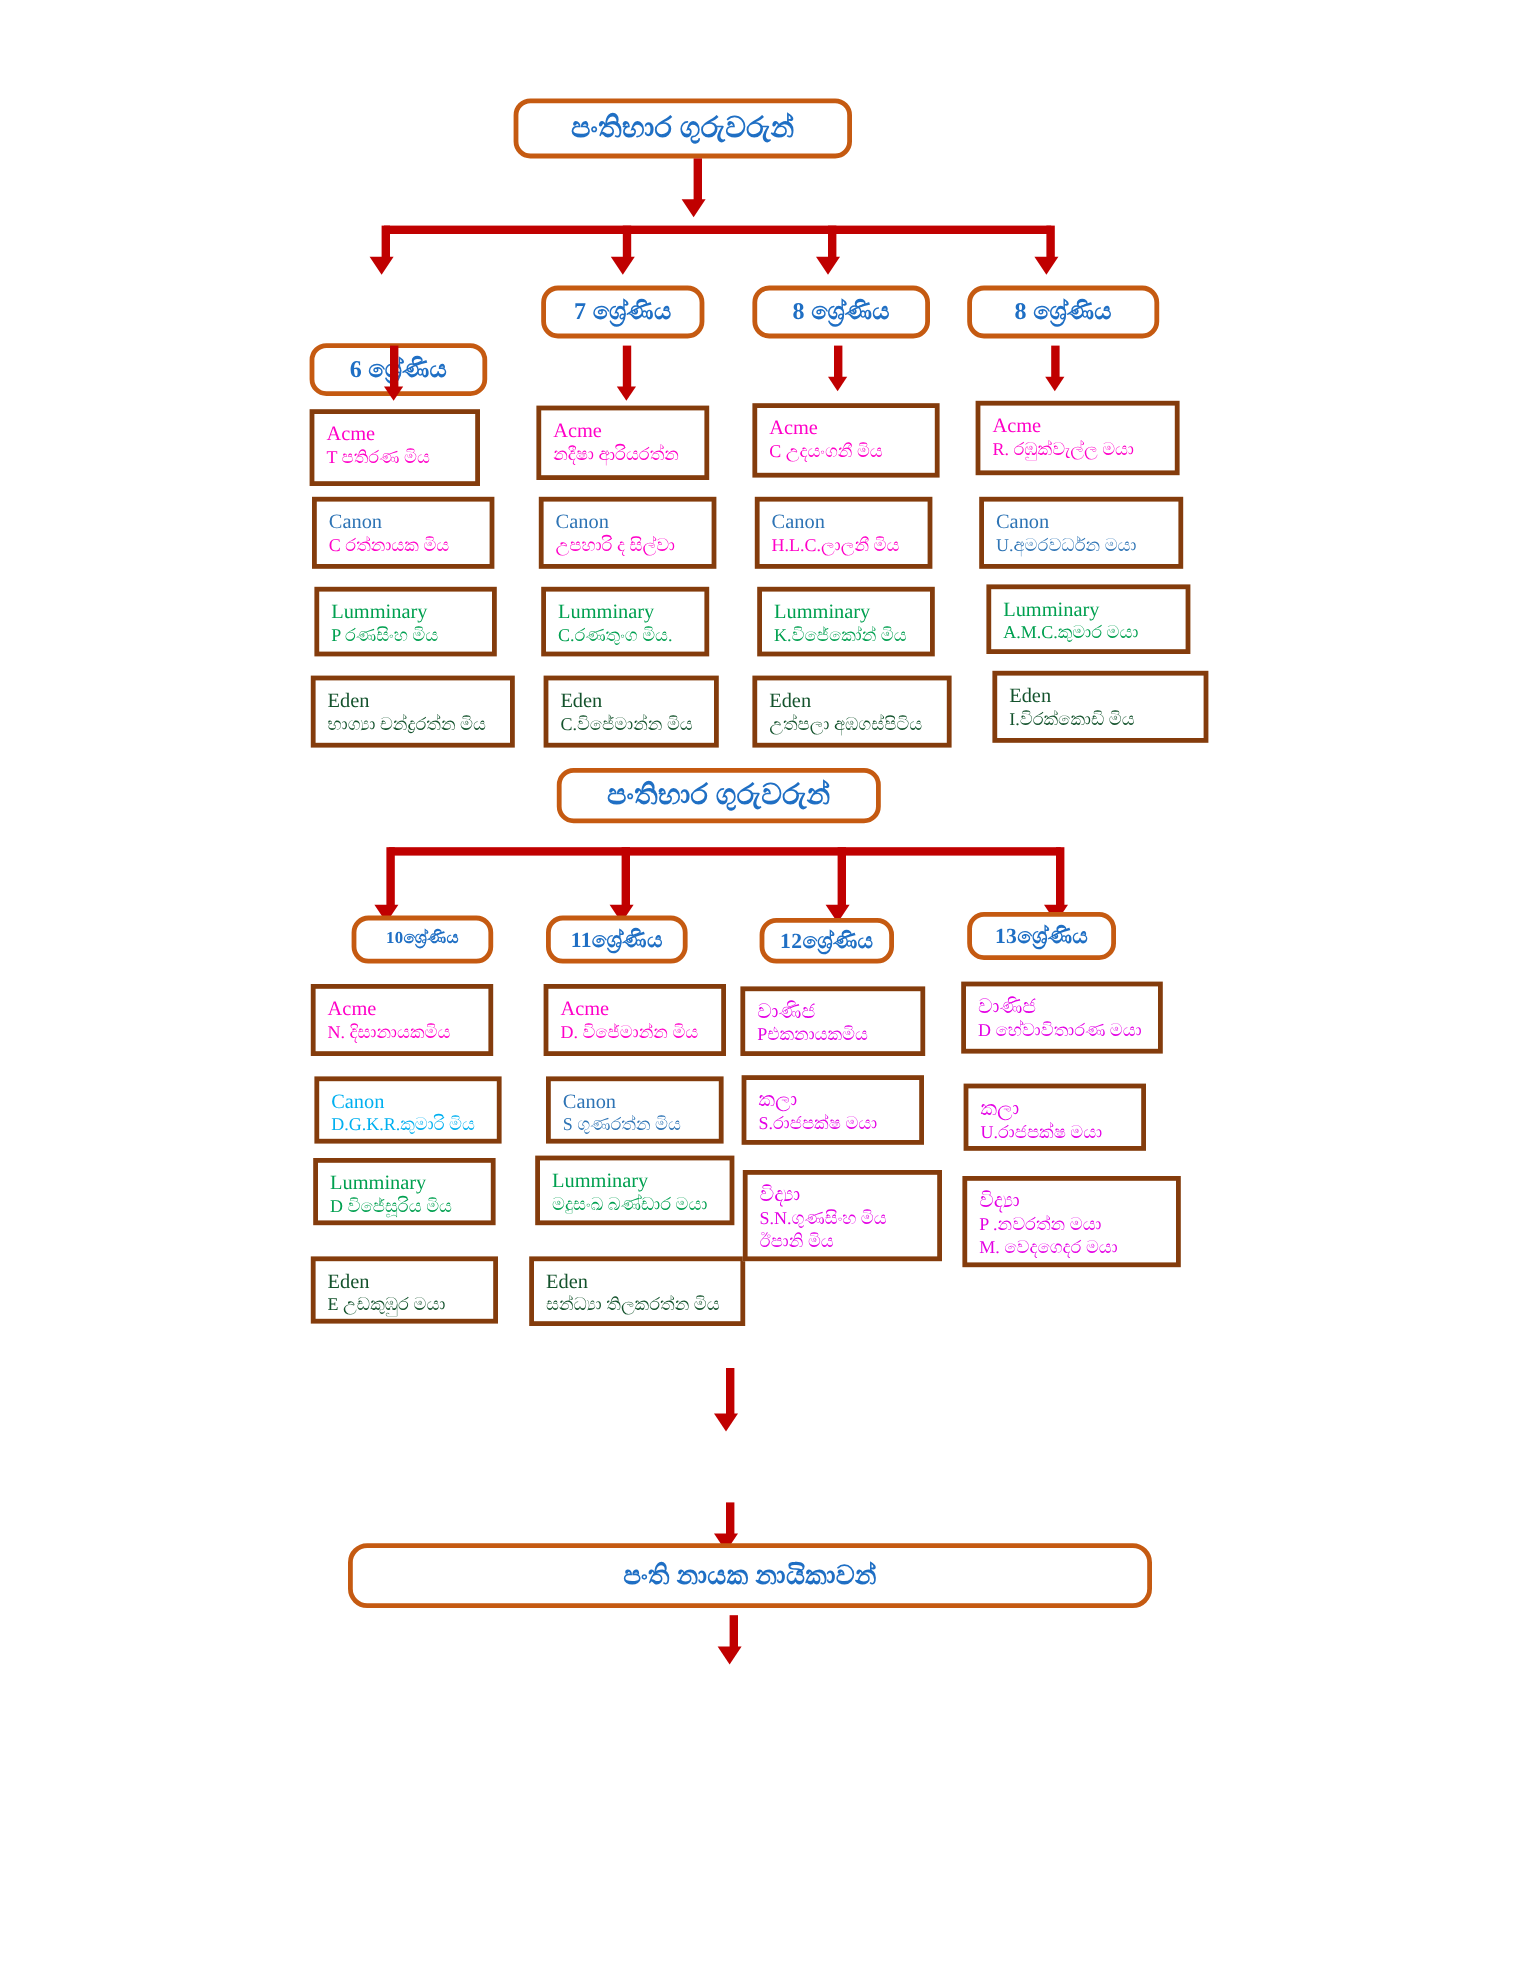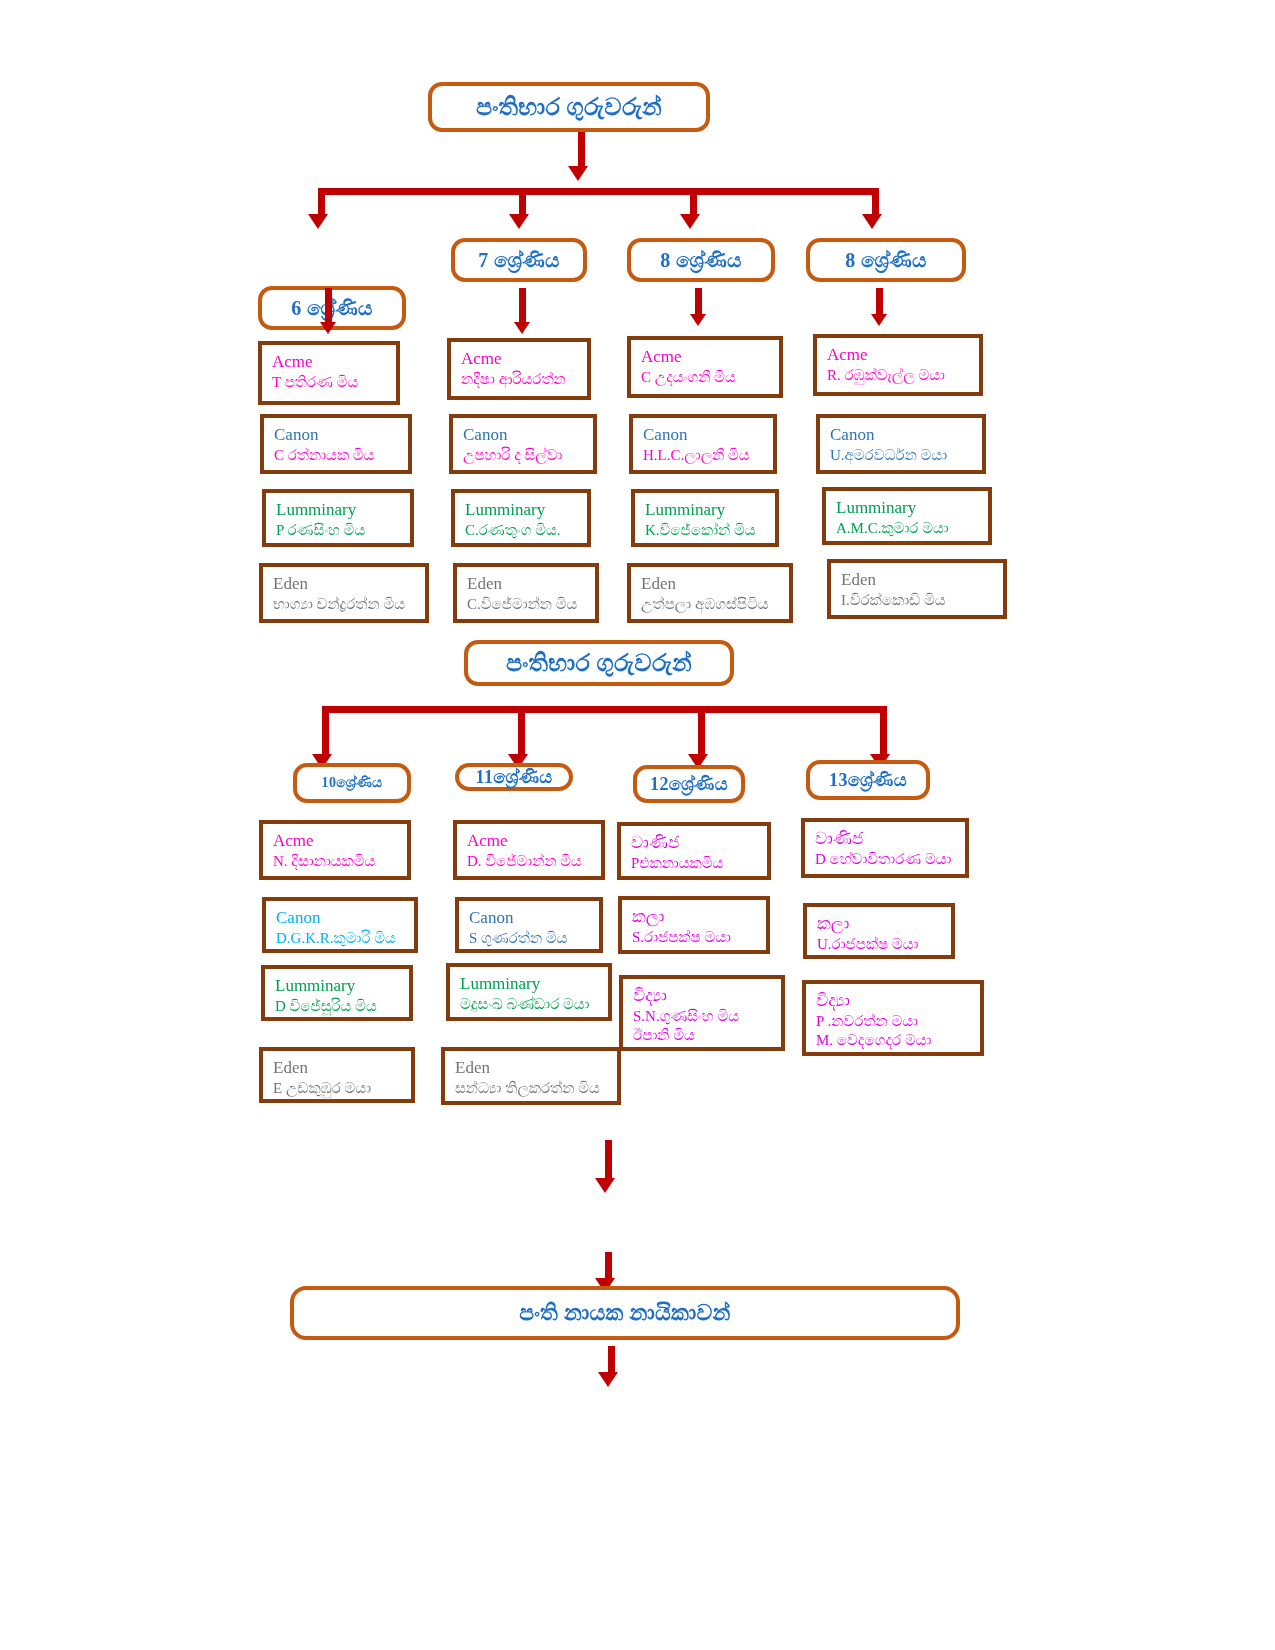--- a/index.html
+++ b/index.html
@@ -36,21 +36,21 @@
     padding:6px 0 4px 10px;
     line-height:1.28;
   }
   .card .subj{font-size:17px;display:block;}
   .card .person{font-size:15px;display:block;}
 
   .c-pink   {color:#FF00C8;}
   .c-blue   {color:#2E74B5;}
   .c-cyan   {color:#00B0F0;}
   .c-green  {color:#00A050;}
-  .c-dgreen {color:#737373;}
+  .c-dgreen {color:#14532d;}
   .c-magenta{color:#E400E4;}
 
   
   .vline{position:absolute;background:#C00000;width:7px;}
   .hline{position:absolute;background:#C00000;height:7px;}
   .arrow{
     position:absolute;width:0;height:0;
     border-left:10px solid transparent;
     border-right:10px solid transparent;
     border-top:15px solid #C00000;
@@ -184,21 +184,21 @@
   <div class="vline" style="left:518px;top:706px;height:52px;"></div>
   <div class="arrow" style="left:508px;top:754px;"></div>
   <div class="vline" style="left:698px;top:706px;height:52px;"></div>
   <div class="arrow" style="left:688px;top:754px;"></div>
   <div class="vline" style="left:880px;top:706px;height:52px;"></div>
   <div class="arrow" style="left:870px;top:754px;"></div>
 
   <div class="capsule grade" style="left:293px;top:763px;width:118px;height:40px;font-size:14px;">
     <span>10ශ්‍රේණිය</span>
   </div>
-  <div class="capsule grade" style="left:455px;top:763px;width:118px;height:28px;font-size:18px;">
+  <div class="capsule grade" style="left:455px;top:763px;width:118px;height:40px;font-size:18px;">
     <span>11ශ්‍රේණිය</span>
   </div>
   <div class="capsule grade" style="left:633px;top:765px;width:112px;height:38px;font-size:18px;">
     <span>12ශ්‍රේණිය</span>
   </div>
   <div class="capsule grade" style="left:806px;top:760px;width:124px;height:40px;font-size:18px;">
     <span>13ශ්‍රේණිය</span>
   </div>
 
   <div class="card" style="left:259px;top:820px;width:152px;height:60px;">

